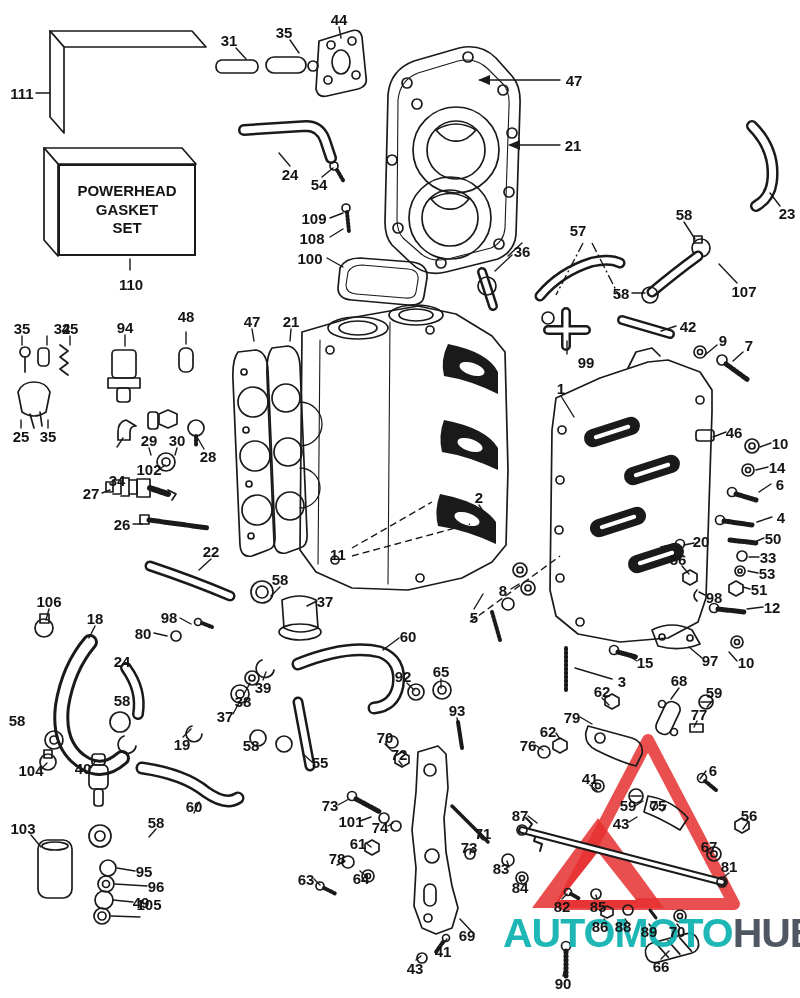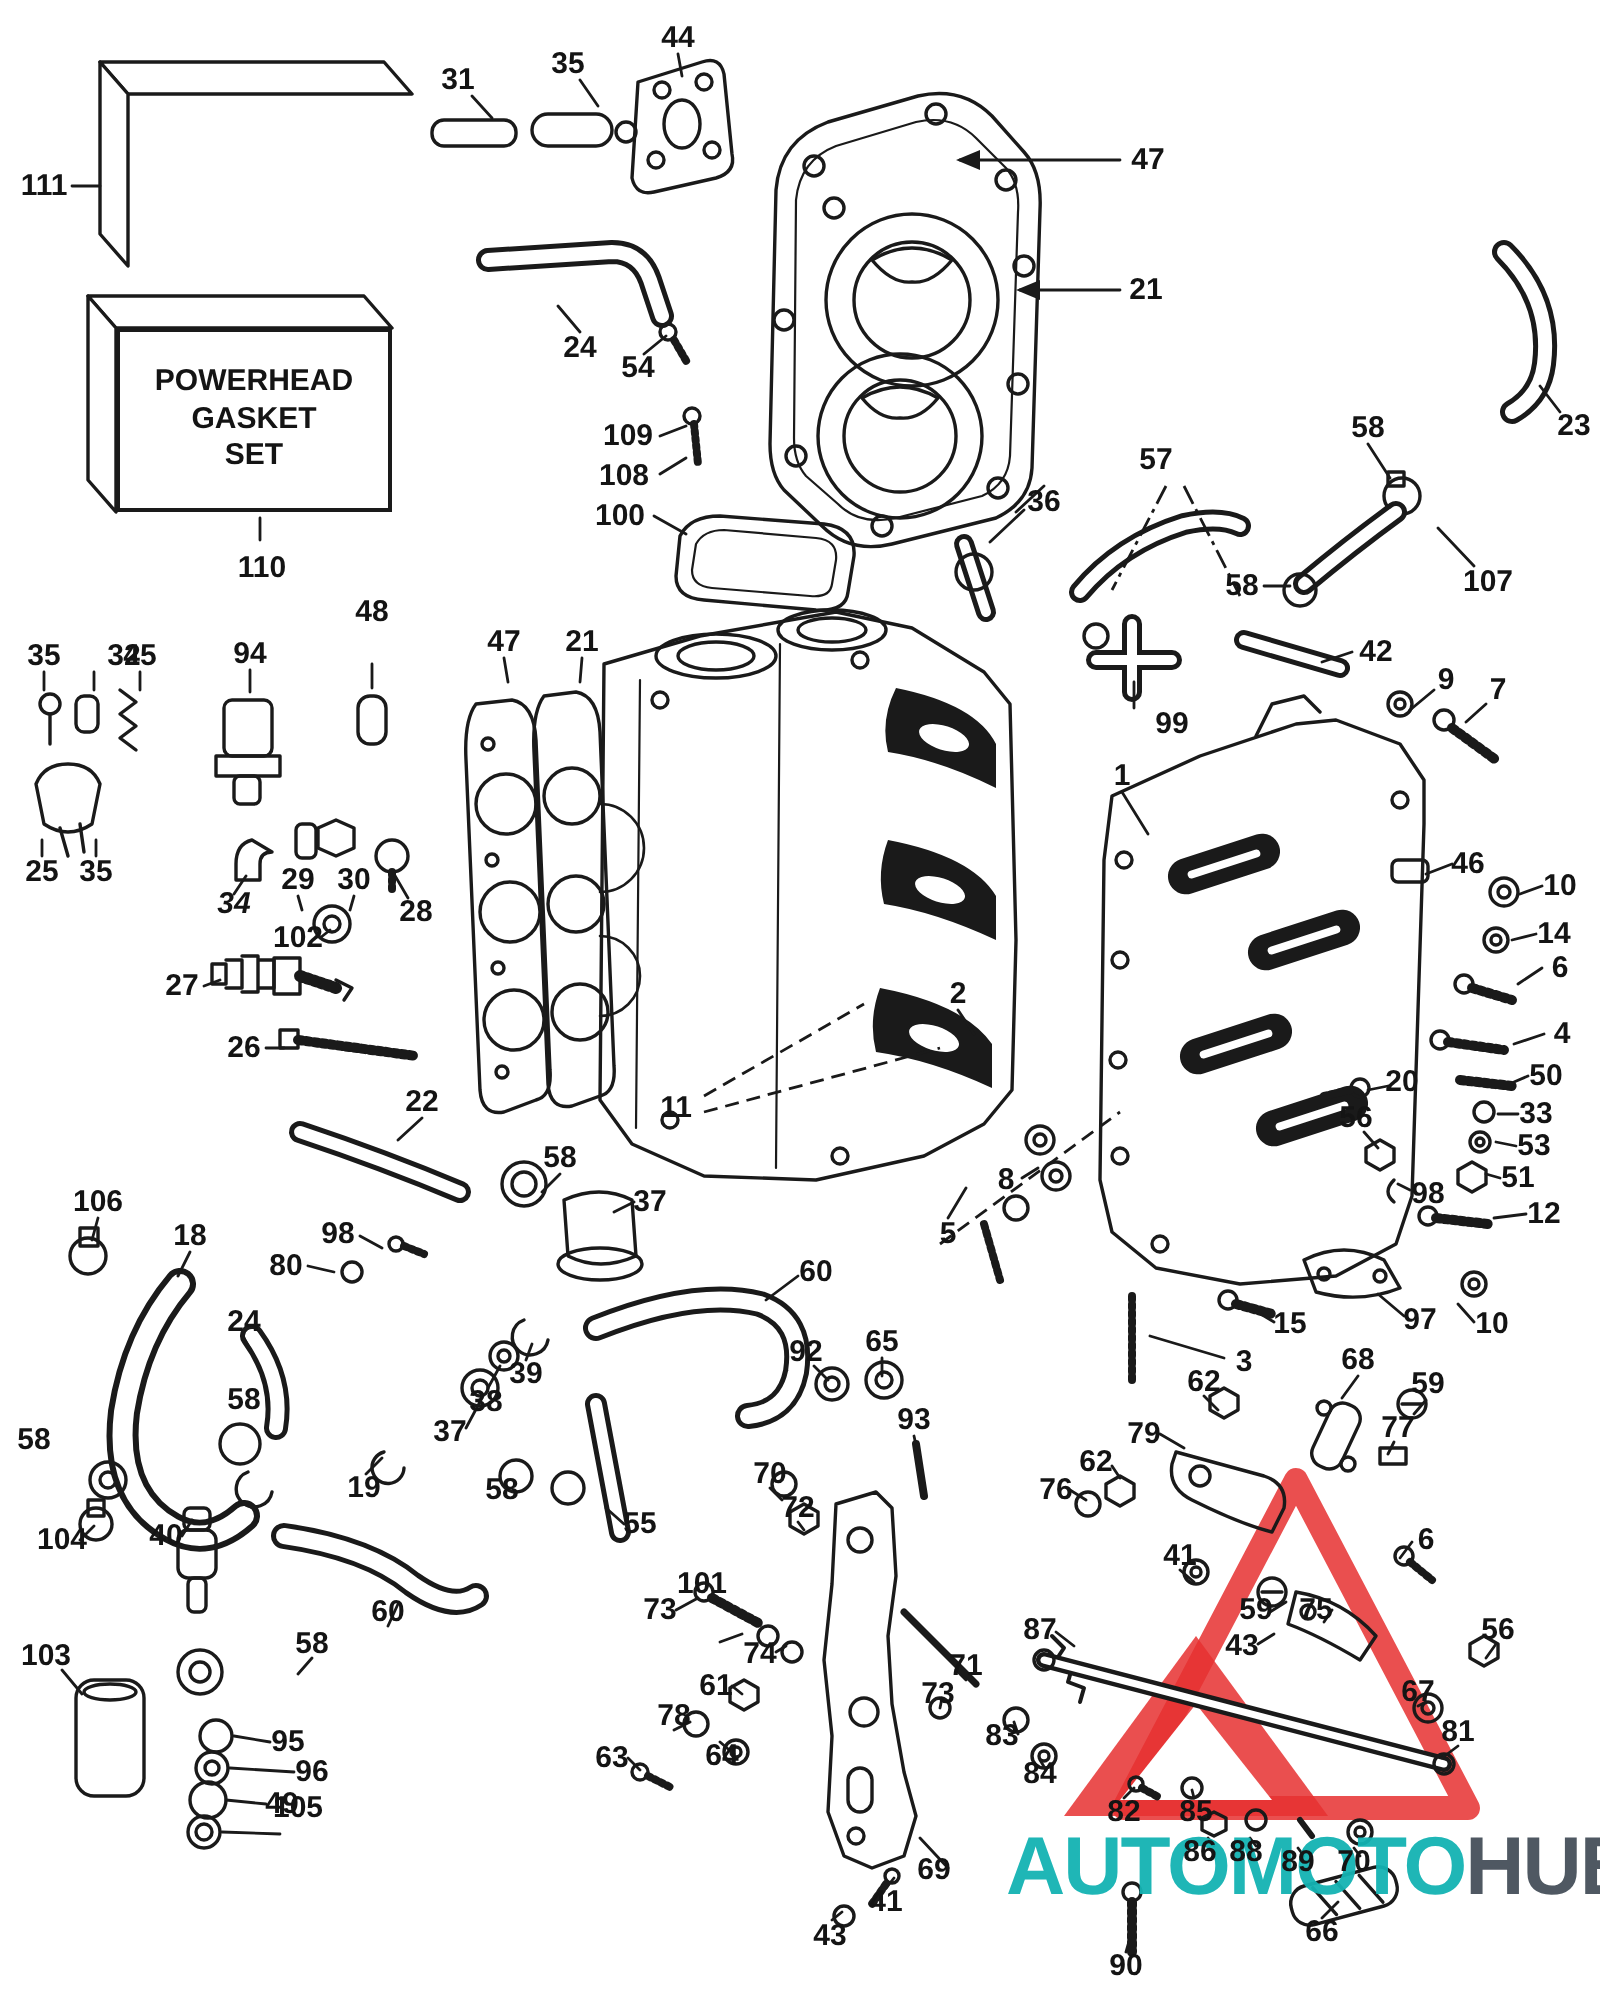--- a/index.html
+++ b/index.html
@@ -443,31 +443,31 @@
       <div class="callout" style="left: 744px; top: 291px;">107</div>
       <div class="callout" style="left: 131px; top: 284px;">110</div>
       <div class="callout" style="left: 688px; top: 326px;">42</div>
       <div class="callout" style="left: 723px; top: 340px;">9</div>
       <div class="callout" style="left: 749px; top: 345px;">7</div>
       <div class="callout" style="left: 586px; top: 362px;">99</div>
       <div class="callout" style="left: 22px; top: 328px;">35</div>
       <div class="callout" style="left: 62px; top: 328px;">32</div>
       <div class="callout" style="left: 70px; top: 328px;">45</div>
       <div class="callout" style="left: 125px; top: 327px;">94</div>
-      <div class="callout" style="left: 186px; top: 306px;">48</div>
+      <div class="callout" style="left: 186px; top: 316px;">48</div>
       <div class="callout" style="left: 252px; top: 321px;">47</div>
       <div class="callout" style="left: 291px; top: 321px;">21</div>
       <div class="callout" style="left: 561px; top: 388px;">1</div>
       <div class="callout" style="left: 734px; top: 432px;">46</div>
       <div class="callout" style="left: 780px; top: 443px;">10</div>
       <div class="callout" style="left: 777px; top: 467px;">14</div>
       <div class="callout" style="left: 780px; top: 484px;">6</div>
       <div class="callout" style="left: 21px; top: 436px;">25</div>
       <div class="callout" style="left: 48px; top: 436px;">35</div>
-      <div class="callout" style="left: 117px; top: 452px; font-style: italic;">34</div>
+      <div class="callout" style="left: 117px; top: 480px;">34</div>
       <div class="callout" style="left: 149px; top: 440px;">29</div>
       <div class="callout" style="left: 177px; top: 440px;">30</div>
       <div class="callout" style="left: 208px; top: 456px;">28</div>
       <div class="callout" style="left: 149px; top: 469px;">102</div>
       <div class="callout" style="left: 91px; top: 493px;">27</div>
       <div class="callout" style="left: 479px; top: 497px;">2</div>
       <div class="callout" style="left: 122px; top: 524px;">26</div>
       <div class="callout" style="left: 781px; top: 517px;">4</div>
       <div class="callout" style="left: 773px; top: 538px;">50</div>
       <div class="callout" style="left: 701px; top: 541px;">20</div>
@@ -515,21 +515,21 @@
       <div class="callout" style="left: 320px; top: 762px;">55</div>
       <div class="callout" style="left: 713px; top: 770px;">6</div>
       <div class="callout" style="left: 590px; top: 778px;">41</div>
       <div class="callout" style="left: 31px; top: 770px;">104</div>
       <div class="callout" style="left: 83px; top: 768px;">40</div>
       <div class="callout" style="left: 628px; top: 805px;">59</div>
       <div class="callout" style="left: 658px; top: 805px;">75</div>
       <div class="callout" style="left: 621px; top: 823px;">43</div>
       <div class="callout" style="left: 749px; top: 815px;">56</div>
       <div class="callout" style="left: 330px; top: 805px;">73</div>
-      <div class="callout" style="left: 351px; top: 792px; text-align: center;">101</div>
+      <div class="callout" style="left: 351px; top: 821px; text-align: center;">101</div>
       <div class="callout" style="left: 380px; top: 827px;">74</div>
       <div class="callout" style="left: 23px; top: 828px;">103</div>
       <div class="callout" style="left: 156px; top: 822px;">58</div>
       <div class="callout" style="left: 194px; top: 806px;">60</div>
       <div class="callout" style="left: 358px; top: 843px;">61</div>
       <div class="callout" style="left: 483px; top: 833px;">71</div>
       <div class="callout" style="left: 469px; top: 847px;">73</div>
       <div class="callout" style="left: 520px; top: 815px;">87</div>
       <div class="callout" style="left: 501px; top: 868px;">83</div>
       <div class="callout" style="left: 709px; top: 846px;">67</div>

